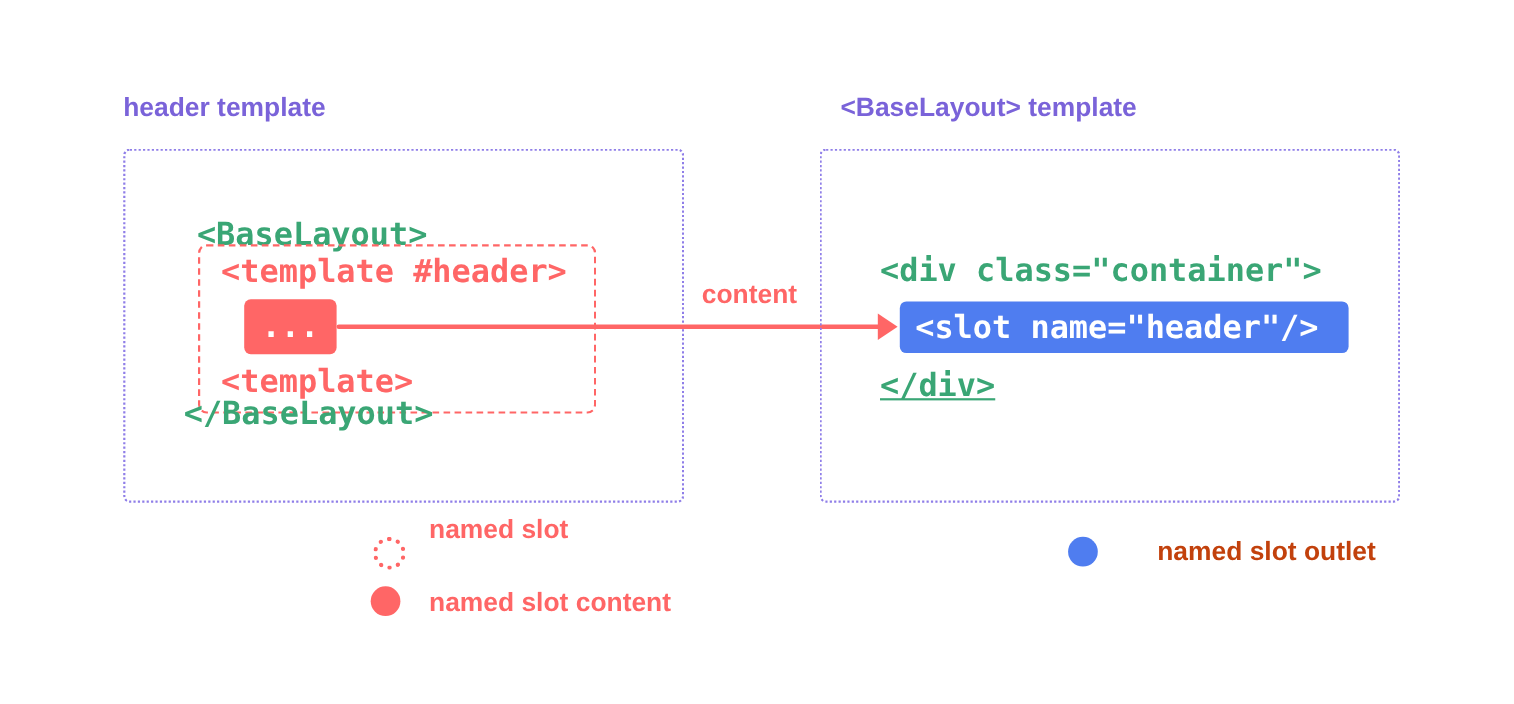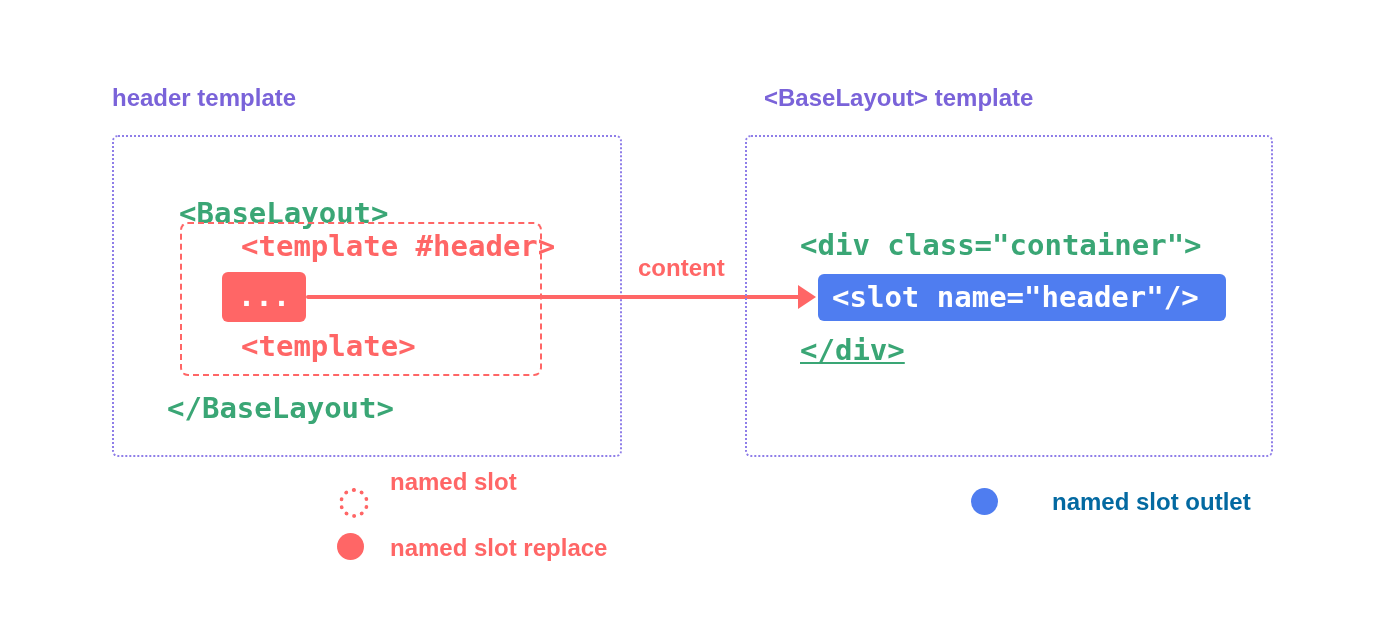--- a/index.html
+++ b/index.html
@@ -13,21 +13,21 @@
     font-family:"Liberation Sans", sans-serif;white-space:nowrap;
   }
   .panel-box{
     border:2px dotted #8f7ee8;border-radius:6px;background:transparent;
   }
   .code{
     font-family:"DejaVu Sans Mono", monospace;font-weight:bold;
     font-size:29px;white-space:nowrap;line-height:1.1;
   }
   .green{color:#3aa675;}
-  .red-text{color:#ff6666;margin-left:40px;}
+  .red-text{color:#ff6666;}
   .slot-dashed-box{
     border:2px dashed #ff6666;border-radius:8px;background:transparent;
   }
   .slot-content-box{
     background:#ff6666;border-radius:6px;color:#ffffff;
     display:flex;align-items:center;justify-content:center;
   }
   .slot-outlet-box{
     background:#4f7df0;border-radius:6px;color:#ffffff;
     display:flex;align-items:center;padding-left:14px;box-sizing:border-box;
@@ -39,21 +39,21 @@
     border-top:12px solid transparent;
     border-bottom:12px solid transparent;
   }
   .arrow-label{
     font-size:24px;font-weight:bold;color:#ff6666;white-space:nowrap;
   }
   .legend-label{
     font-size:24px;font-weight:bold;white-space:nowrap;
   }
   .legend-red{color:#ff6666;}
-  .legend-blue{color:#0369a1;}
+  .legend-blue{color:#c2410c;}
   .marker-dotted-circle{
     width:22px;height:22px;border-radius:50%;
     border:4px dotted #ff6666;background:transparent;box-sizing:content-box;
   }
   .marker-solid-red-circle{
     width:27px;height:27px;border-radius:50%;background:#ff6666;
   }
   .marker-solid-blue-circle{
     width:27px;height:27px;border-radius:50%;background:#4f7df0;
   }
@@ -70,21 +70,21 @@
 <div class="abs slot-dashed-box" style="left:180px;top:222px;width:358px;height:150px;"></div>
 
 <div class="abs code red-text" style="left:201px;top:231px;">&lt;template #header&gt;</div>
 
 <div class="abs slot-content-box code" style="left:222px;top:272px;width:84px;height:50px;">
   <span>...</span>
 </div>
 
 <div class="abs code red-text" style="left:201px;top:331px;text-align:center;">&lt;template&gt;</div>
 
-<div class="abs code green" style="left:167px;top:393px;">&lt;/BaseLayout&gt;</div>
+<div class="abs code green" style="left:167px;top:360px;">&lt;/BaseLayout&gt;</div>
 
 <div class="abs arrow-line" style="left:306px;top:295px;width:494px;"></div>
 <div class="abs arrow-head" style="left:798px;top:285px;"></div>
 <div class="abs arrow-label" style="left:638px;top:254px;">content</div>
 
 <div class="abs panel-title" style="left:764px;top:84px;">&lt;BaseLayout&gt; template</div>
 
 <div class="abs panel-box" style="left:745px;top:135px;width:524px;height:318px;"></div>
 
 <div class="abs code green" style="left:800px;top:230px;">&lt;div class="container"&gt;</div>
@@ -92,16 +92,16 @@
 <div class="abs slot-outlet-box code" style="left:818px;top:274px;width:408px;height:47px;">
   <span>&lt;slot name="header"/&gt;</span>
 </div>
 
 <div class="abs code green" style="left:800px;top:335px;text-decoration:underline;">&lt;/div&gt;</div>
 
 <div class="abs marker-dotted-circle" style="left:339px;top:488px;"></div>
 <div class="abs legend-label legend-red" style="left:390px;top:468px;">named slot</div>
 
 <div class="abs marker-solid-red-circle" style="left:337px;top:533px;"></div>
-<div class="abs legend-label legend-red" style="left:390px;top:534px;">named slot replace</div>
+<div class="abs legend-label legend-red" style="left:390px;top:534px;">named slot content</div>
 
 <div class="abs marker-solid-blue-circle" style="left:971px;top:488px;"></div>
 <div class="abs legend-label legend-blue" style="left:1052px;top:488px;">named slot outlet</div>
 
 </body></html>

